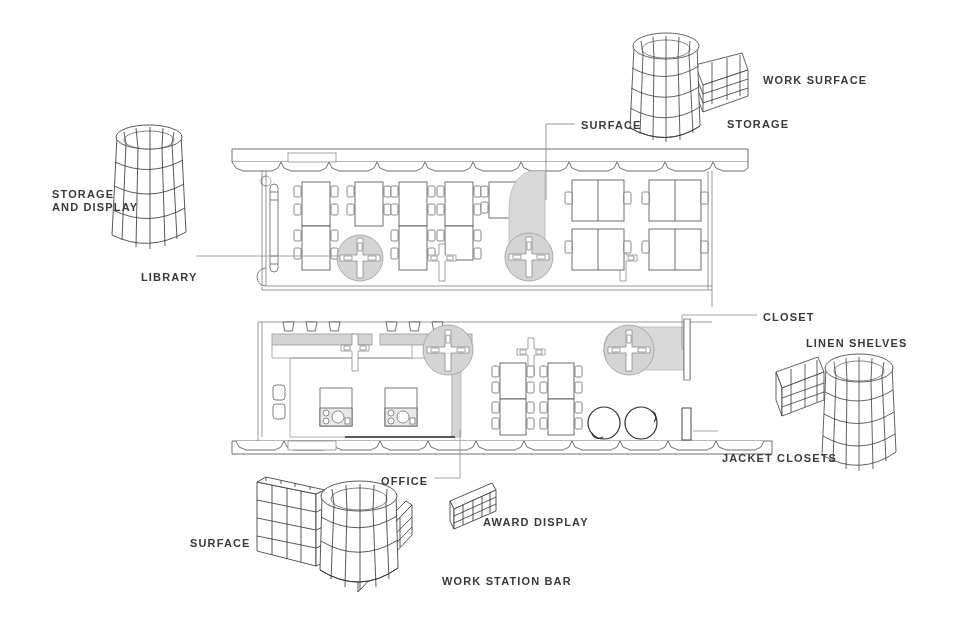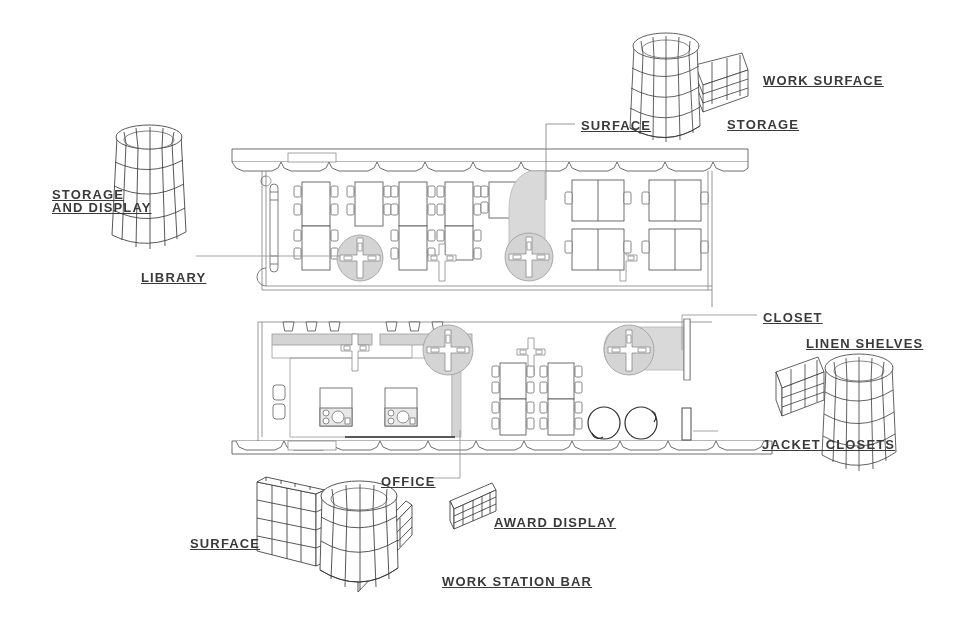--- a/index.html
+++ b/index.html
@@ -21,28 +21,27 @@
     width: 960px;
     height: 631px;
   }
   #stage svg {
     display: block;
     width: 960px;
     height: 631px;
   }
   .lbl {
     position: absolute;
-    font-size: 13px;
+    font-size: 11px;
     letter-spacing: 1.15px;
     font-weight: 600;
     color: #3a3a3a;
     white-space: pre;
     line-height: 13px;
     font-family: "Liberation Sans", sans-serif;
-    text-decoration: underline;
   }
 </style>
 </head>
 <body>
 
 <div id="stage">
 <svg viewBox="0 0 960 631" xmlns="http://www.w3.org/2000/svg">
   <defs>
     <g id="chairV">
       <rect x="0" y="0" width="7" height="11" rx="1.6" fill="#ffffff" stroke="#545454" stroke-width="0.7"></rect>
@@ -465,21 +464,21 @@
 <div class="lbl" style="left:581px; top:119px;"><span>SURFACE</span></div>
 
 <div class="lbl" style="left:763px; top:74px;"><span>WORK SURFACE</span></div>
 
 <div class="lbl" style="left:727px; top:118px;"><span>STORAGE</span></div>
 
 <div class="lbl" style="left:763px; top:311px;"><span>CLOSET</span></div>
 
 <div class="lbl" style="left:786px; top:337px;margin-left:20px;"><span>LINEN SHELVES</span></div>
 
-<div class="lbl" style="left:722px; top:438px;margin-left:40px;"><span>JACKET CLOSETS</span></div>
+<div class="lbl" style="left:722px; top:452px;"><span>JACKET CLOSETS</span></div>
 
 <div class="lbl" style="left:381px; top:475px;"><span>OFFICE</span></div>
 
-<div class="lbl" style="left:494px; top:516px;"><span>AWARD DISPLAY</span></div>
+<div class="lbl" style="left:483px; top:516px;"><span>AWARD DISPLAY</span></div>
 
 <div class="lbl" style="left:442px; top:575px;"><span>WORK STATION BAR</span></div>
 
 <div class="lbl" style="left:190px; top:537px;"><span>SURFACE</span></div>
 
 </body></html>

